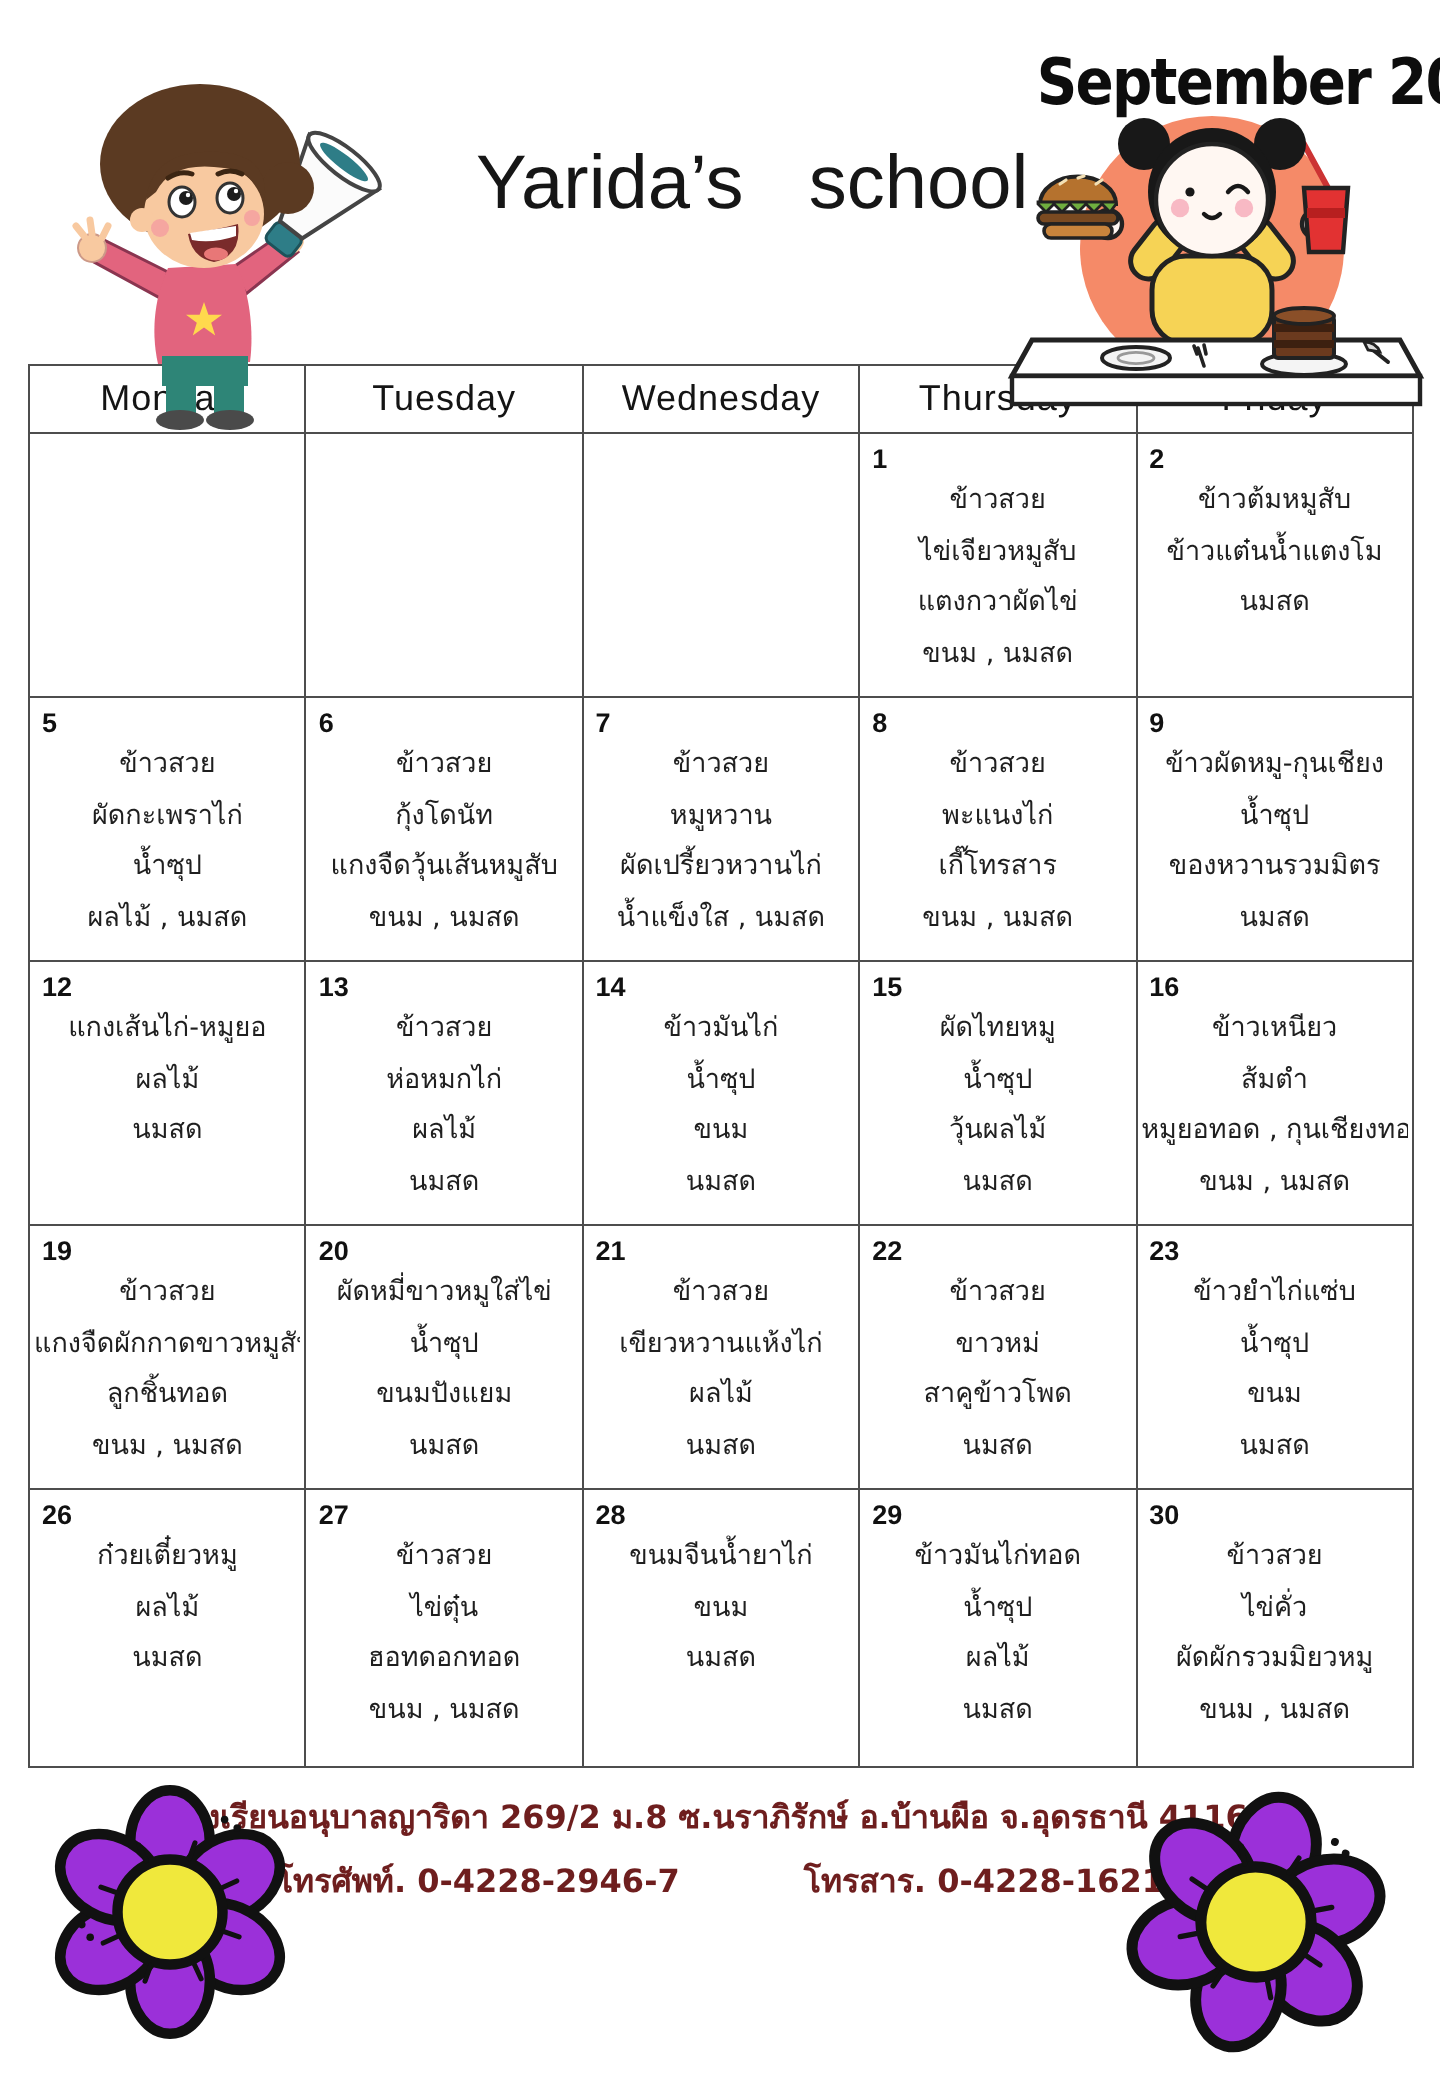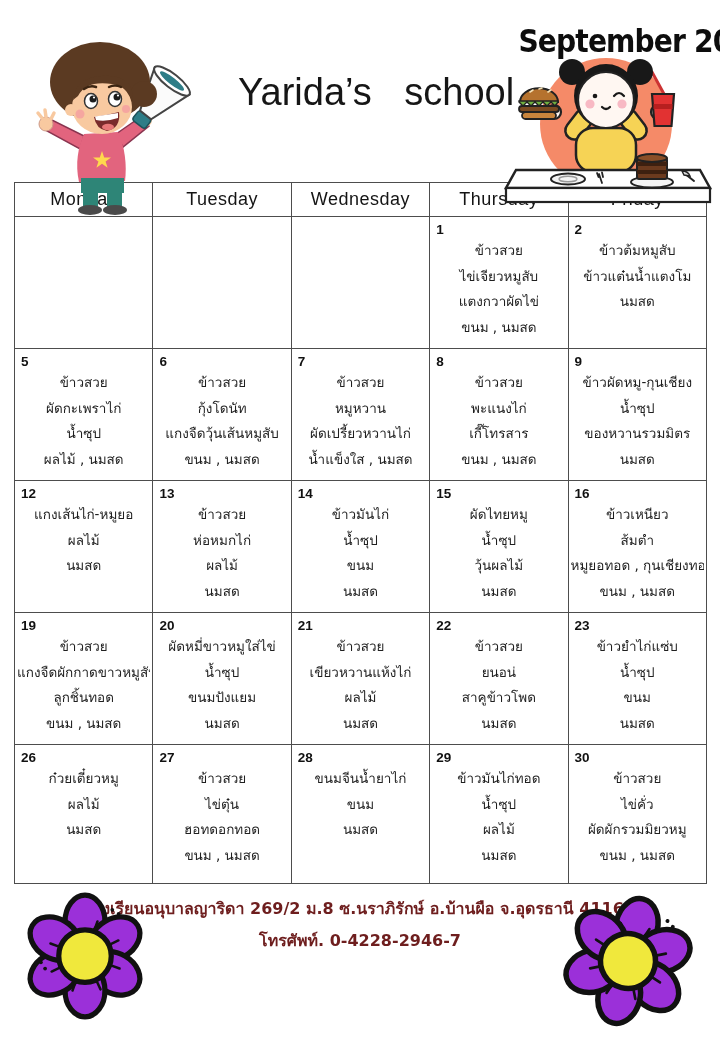--- a/index.html
+++ b/index.html
@@ -179,21 +179,21 @@
         <td>
           <div class="day-num">21</div>
           <div class="menu-line">ข้าวสวย</div>
           <div class="menu-line">เขียวหวานแห้งไก่</div>
           <div class="menu-line">ผลไม้</div>
           <div class="menu-line">นมสด</div>
         </td>
         <td>
           <div class="day-num">22</div>
           <div class="menu-line">ข้าวสวย</div>
-          <div class="menu-line">ยนอน่</div>
+          <div class="menu-line">ขาวหม่</div>
           <div class="menu-line">สาคูข้าวโพด</div>
           <div class="menu-line">นมสด</div>
         </td>
         <td>
           <div class="day-num">23</div>
           <div class="menu-line">ข้าวยำไก่แซ่บ</div>
           <div class="menu-line">น้ำซุป</div>
           <div class="menu-line">ขนม</div>
           <div class="menu-line">นมสด</div>
         </td>
@@ -339,20 +339,21 @@
 
   <path d="M182,121 l10,8" stroke="#222" stroke-width="2" stroke-linecap="round"></path>
   <path d="M180,119 q6,0 8,5 l-6,-1 Z" fill="#ddd" stroke="#222" stroke-width="1.4"></path>
 </svg>
 </div>
 
 <div class="footer">
   <div>โรงเรียนอนุบาลญาริดา 269/2 ม.8 ซ.นราภิรักษ์ อ.บ้านผือ จ.อุดรธานี 41160</div>
   <div class="line2">
     <span>โทรศัพท์. 0-4228-2946-7</span>
+    <span>โทรสาร. 0-4228-1621</span>
   </div>
 </div>
 
 <div class="illus" id="flower-left">
 <svg viewBox="0 0 120 120">
   <g stroke="#111" stroke-width="5" fill="var(--flower-petal)">
     <ellipse cx="60" cy="27" rx="19" ry="25"></ellipse>
     <ellipse cx="60" cy="27" rx="19" ry="25" transform="rotate(60,60,60)"></ellipse>
     <ellipse cx="60" cy="27" rx="19" ry="25" transform="rotate(120,60,60)"></ellipse>
     <ellipse cx="60" cy="27" rx="19" ry="25" transform="rotate(180,60,60)"></ellipse>

